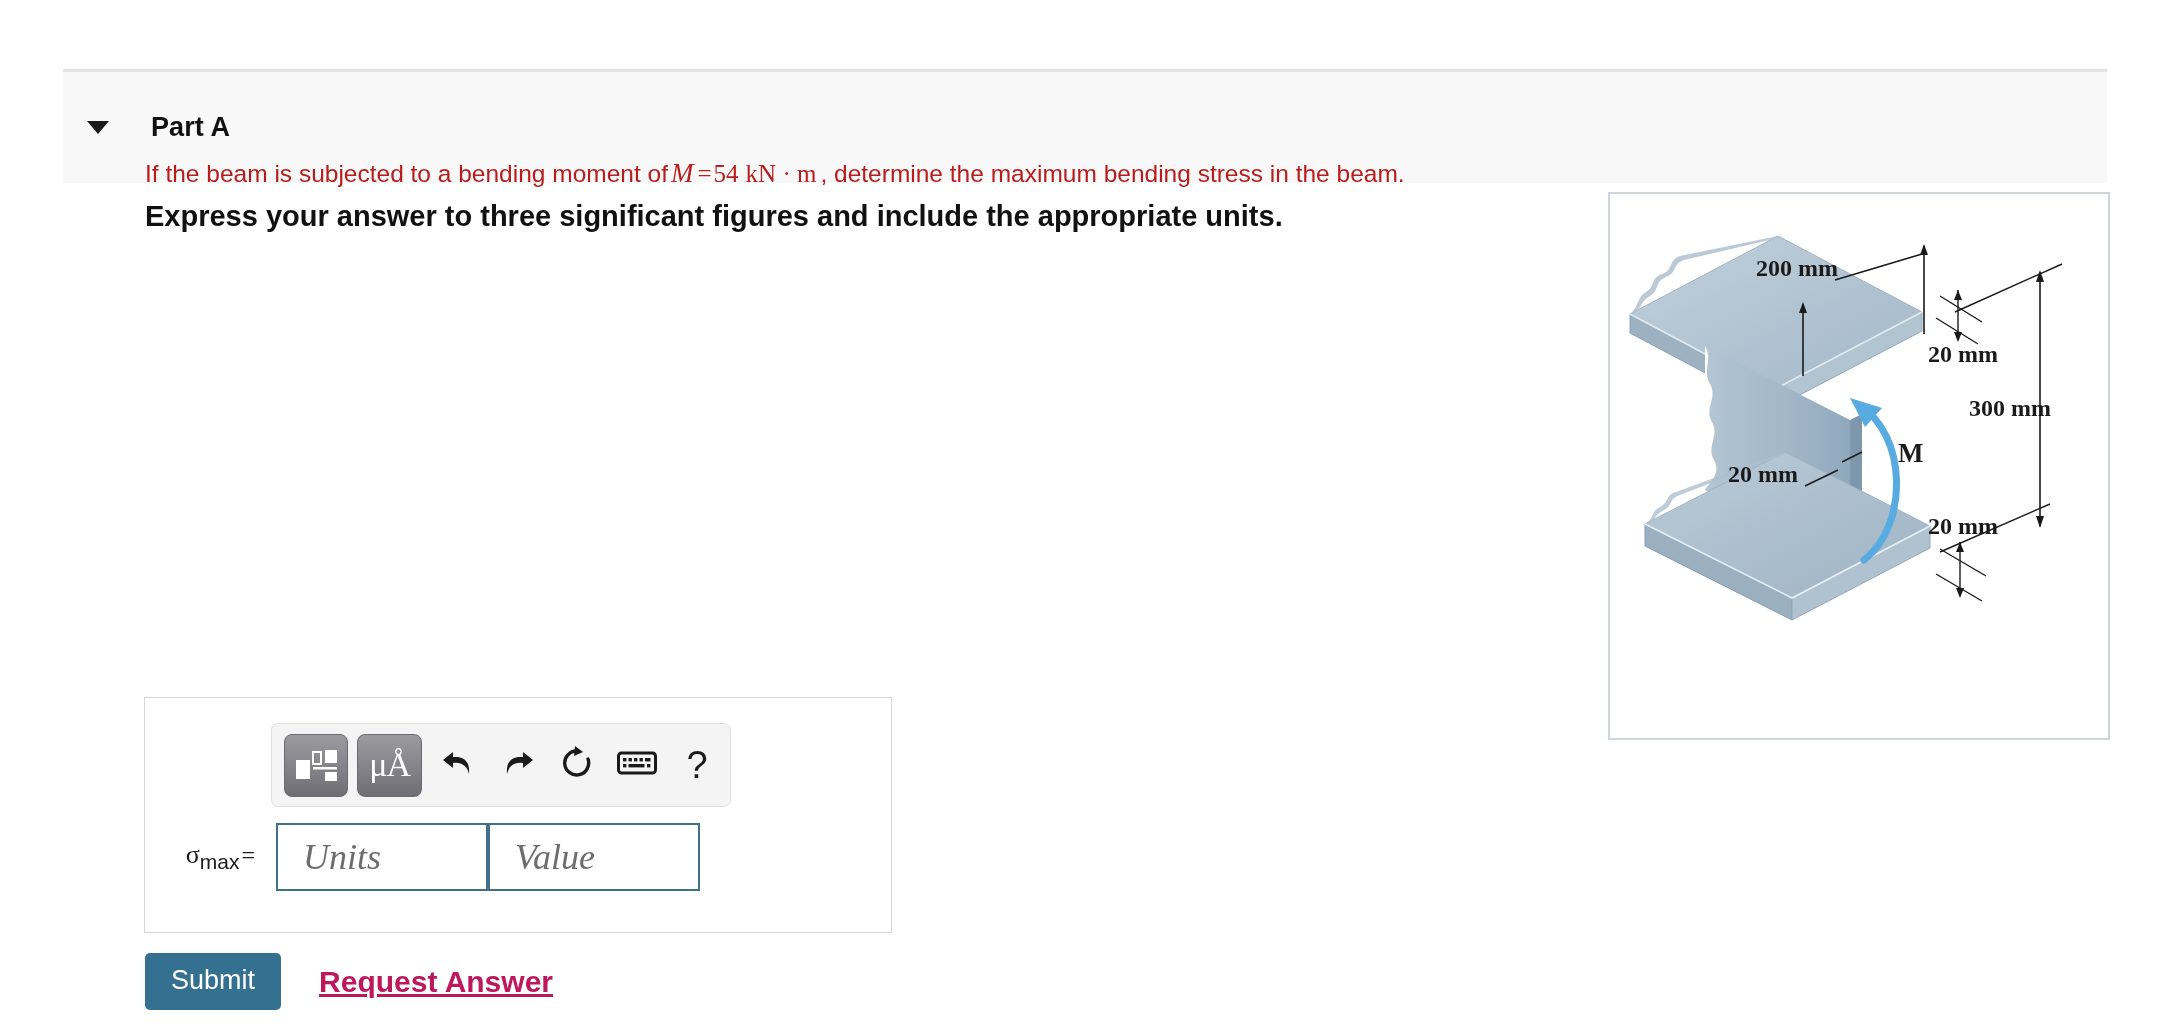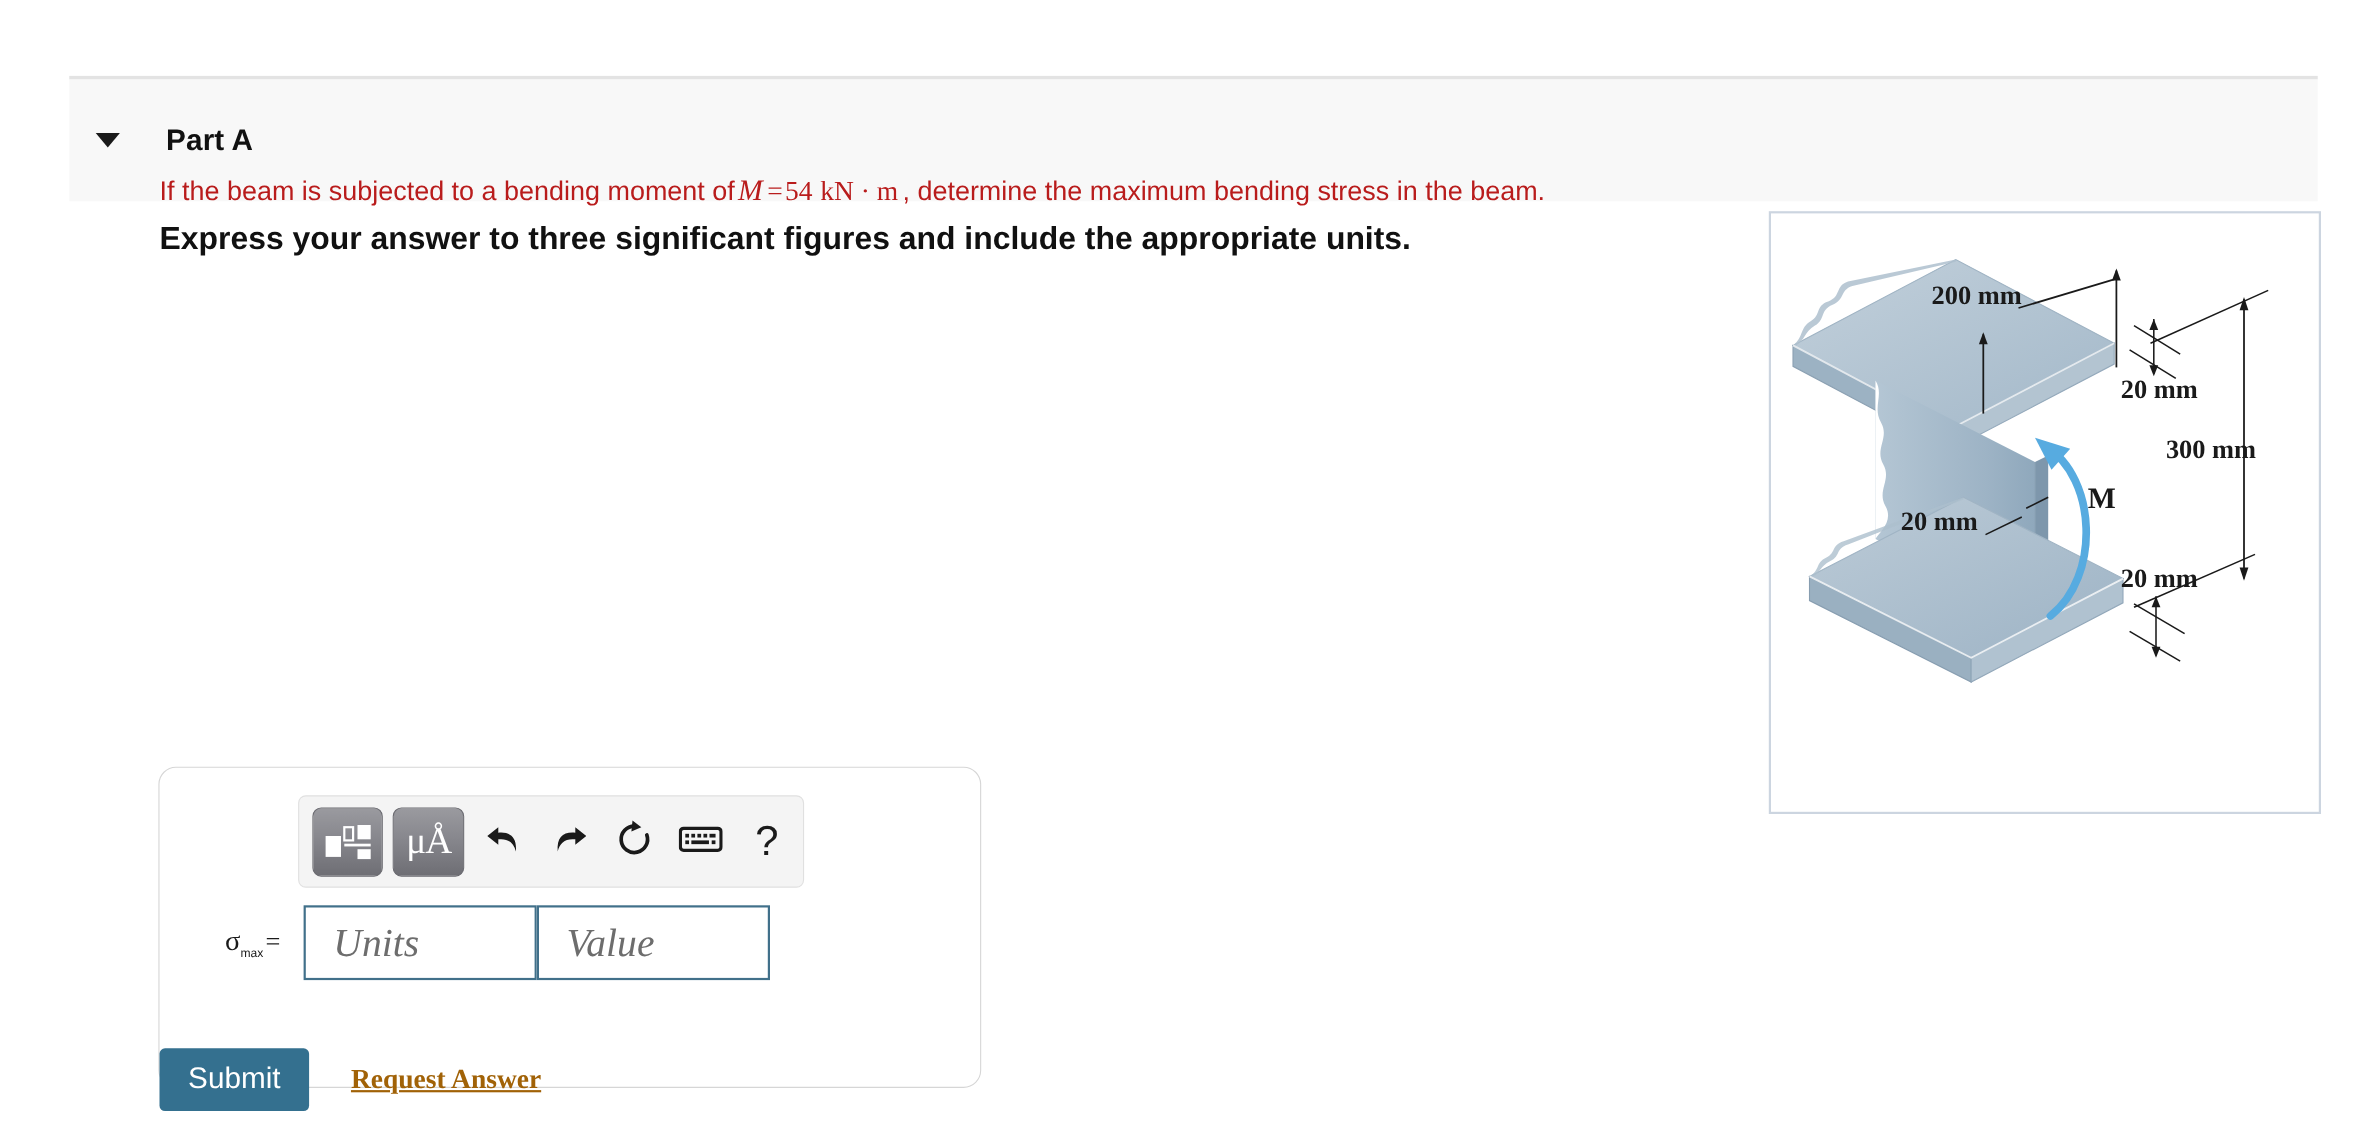--- a/index.html
+++ b/index.html
@@ -96,23 +96,23 @@
     box-sizing: border-box;
   }
   .figure-panel svg { display: block; }
 
   
   .answer-box {
     position: absolute;
     left: 144px;
     top: 697px;
     width: 748px;
-    height: 292px;
+    height: 236px;
     border: 1px solid #d6d6d6;
-    border-radius: 16px;
+    border-radius: 0;
     background: #ffffff;
     box-sizing: border-box;
   }
   .toolbar {
     position: absolute;
     left: 126px;
     top: 25px;
     width: 460px;
     height: 84px;
     background: #f4f4f4;
@@ -178,21 +178,21 @@
     width: 126px;
     text-align: right;
     padding-right: 12px;
     box-sizing: border-box;
     font-family: "Liberation Serif", serif;
     font-size: 26px;
     color: #1a1a1a;
     white-space: nowrap;
   }
   .sigma-label sub {
-    font-size: 11px;
+    font-size: 21px;
     font-family: "Liberation Sans", sans-serif;
   }
   .eq { padding: 0 4px 0 2px; font-size: 24px; }
   .ans-input {
     height: 68px;
     border: 2px solid #41708a;
     background: #ffffff;
     box-sizing: border-box;
     display: flex;
     align-items: center;
@@ -222,26 +222,25 @@
     border: none;
     border-radius: 5px;
     font-family: "Liberation Sans", sans-serif;
     font-size: 27px;
     padding: 14px 26px 16px 26px;
     cursor: pointer;
     line-height: 1;
   }
   .request-link {
     margin-left: 38px;
-    color: #a16207;
-    font-size: 25px;
+    color: #be185d;
+    font-size: 30px;
     font-weight: bold;
     text-decoration: underline;
     cursor: pointer;
-    font-family: Liberation Serif, serif;
   }
 </style>
 </head>
 <body>
 
 <div class="part-header">
   <div class="disclosure-triangle"></div>
   <div class="part-title">Part A</div>
 </div>
 

